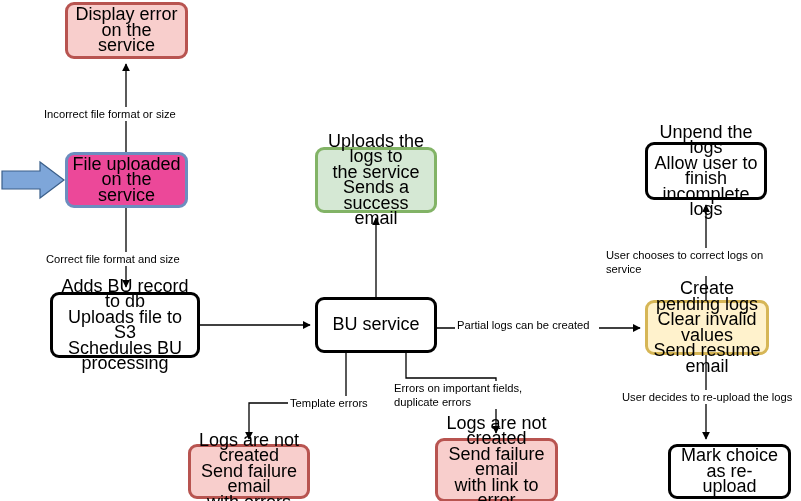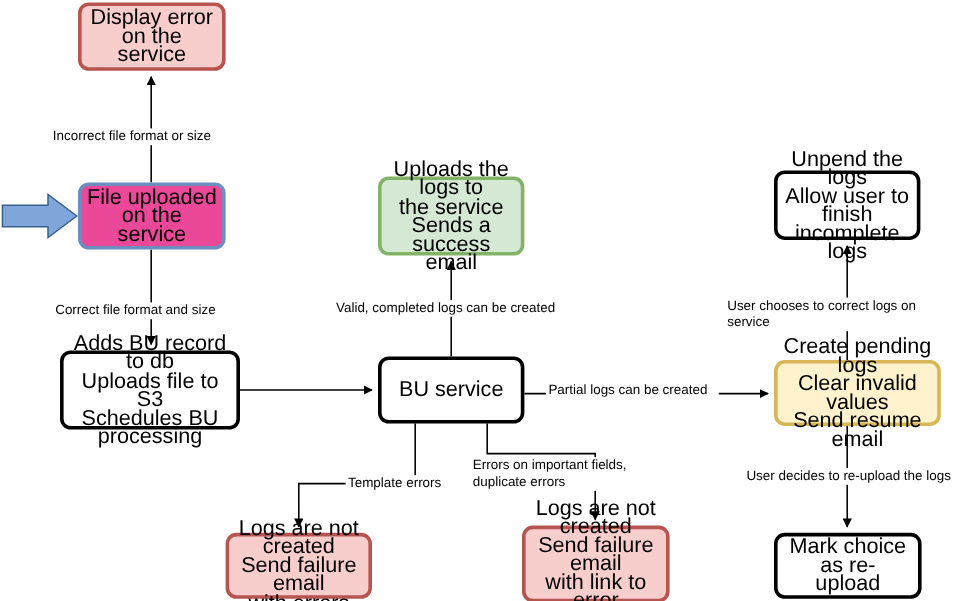--- a/index.html
+++ b/index.html
@@ -122,36 +122,35 @@
 with link to error
 summary</span>
   </div>
 
   <div class="node" style="left:645px; top:142px; width:122px; height:58px; background:#ffffff; border-color:#000000;">
     <span>Unpend the logs
 Allow user to finish
 incomplete logs</span>
   </div>
 
-  <div class="node" style="left:645px; top:300px; width:139px; height:55px; background:#fff2cc; border-color:#d6b656;">
+  <div class="node" style="left:645px; top:300px; width:124px; height:55px; background:#fff2cc; border-color:#d6b656;">
     <span>Create pending logs
 Clear invalid values
 Send resume email</span>
   </div>
 
-  <div class="node" style="left:645px; top:444px; width:123px; height:55px; background:#ffffff; border-color:#000000;">
+  <div class="node" style="left:668px; top:444px; width:123px; height:55px; background:#ffffff; border-color:#000000;">
     <span>Mark choice as re-
 upload</span>
   </div>
 
   <div class="edge-label" style="left:42px; top:107px; width:170px;">Incorrect file format or size</div>
 
   <div class="edge-label" style="left:44px; top:252px; width:166px;">Correct file format and size</div>
 
-  <div class="edge-label" style="left:278px; top:250px; width:196px;">Valid, completed logs can be created</div>
 
   <div class="edge-label" style="left:288px; top:396px; width:88px;">Template errors</div>
 
   <div class="edge-label" style="left:392px; top:381px; width:136px;">Errors on important fields,
 duplicate errors</div>
 
   <div class="edge-label" style="left:455px; top:318px; width:144px;">Partial logs can be created</div>
 
   <div class="edge-label" style="left:604px; top:248px; width:197px;">User chooses to correct logs on service</div>
 

